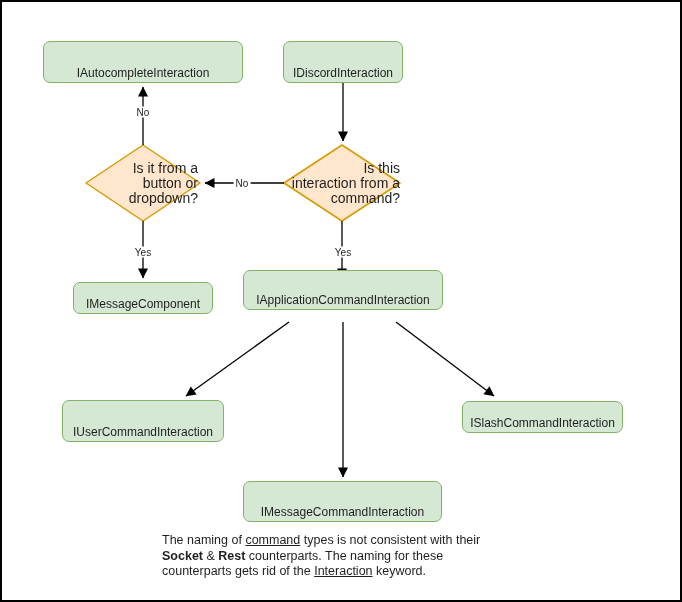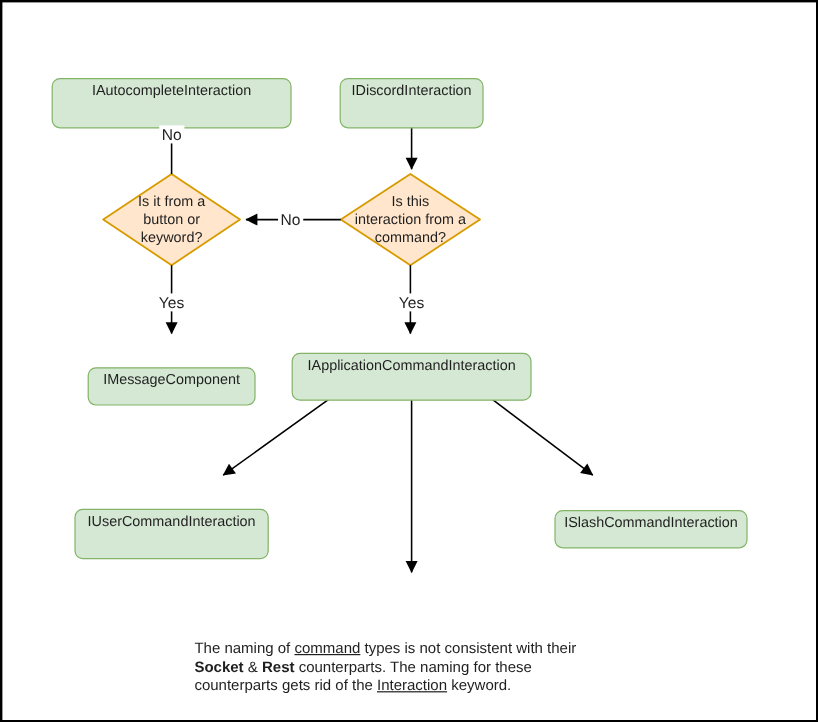--- a/index.html
+++ b/index.html
@@ -13,32 +13,32 @@
     position:relative;width:682px;height:602px;
     background:var(--background);
     border:2px solid var(--frame-color);
     overflow:hidden;
   }
   svg.edge-layer{position:absolute;left:0;top:0;}
   .edge{stroke:var(--edge-color);stroke-width:1.3;fill:none;}
   #arrowhead path{fill:var(--edge-color);}
   .diamond{fill:var(--decision-fill);stroke:var(--decision-border);stroke-width:1.5;stroke-linejoin:round;}
   .node{
-    position:absolute;display:flex;align-items:flex-start;justify-content:center;
+    position:absolute;display:flex;align-items:flex-end;justify-content:center;
     background:var(--node-fill);border:1.4px solid var(--node-border);
     border-radius:7px;font-size:12px;color:#1f1f1f;text-align:center;
-    line-height:14px;padding:2px;margin-top:24px;
+    line-height:14px;padding:2px;
   }
   .diamond-label{
-    position:absolute;font-size:12px;color:#1f1f1f;text-align:center;line-height:15px;
+    position:absolute;font-size:14px;color:#1f1f1f;text-align:right;line-height:15px;
   }
   .diamond-label span{display:block;}
   .edge-label{
     position:absolute;transform:translate(-50%,-50%);
-    background:var(--background);padding:0 2px;font-size:13px;color:#1f1f1f;
+    background:var(--background);padding:0 2px;font-size:10px;color:#1f1f1f;
     white-space:nowrap;
   }
   .note{
     position:absolute;left:160px;top:531px;width:350px;
     text-align:left;font-size:12.5px;line-height:15.5px;color:#1f1f1f;
   }
   .note .u{text-decoration:underline;}
   .note .b{font-weight:bold;}
 </style>
 </head>
@@ -83,25 +83,28 @@
   </div>
 
   <div class="node" style="left:60px;top:398px;width:162px;height:42px;">
     <span>IUserCommandInteraction</span>
   </div>
 
   <div class="node" style="left:460px;top:399px;width:161px;height:32px;">
     <span>ISlashCommandInteraction</span>
   </div>
 
+  <div class="node" style="left:241px;top:479px;width:199px;height:41px;">
+    <span>IMessageCommandInteraction</span>
+  </div>
 
   <div class="diamond-label" style="left:86px;top:159px;width:110px;">
     <span>Is it from a</span>
     <span>button or</span>
-    <span>keyword?</span>
+    <span>dropdown?</span>
   </div>
 
   <div class="diamond-label" style="left:282px;top:159px;width:116px;">
     <span>Is this</span>
     <span>interaction from a</span>
     <span>command?</span>
   </div>
 
   <div class="edge-label" style="left:141px;top:110px;">No</div>
   <div class="edge-label" style="left:240px;top:181px;">No</div>

